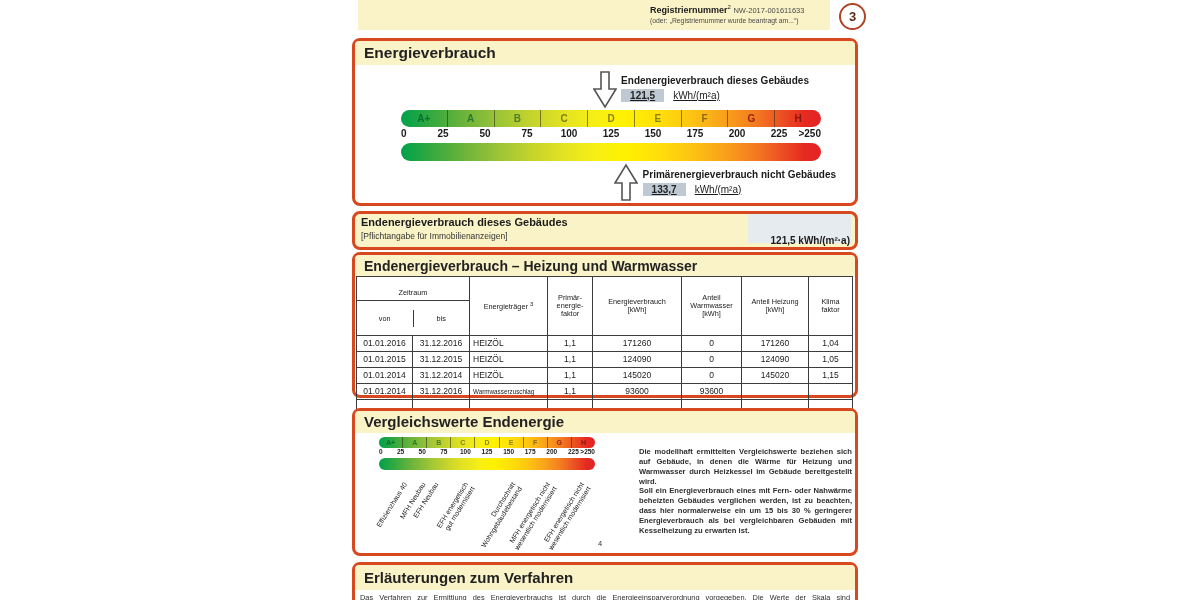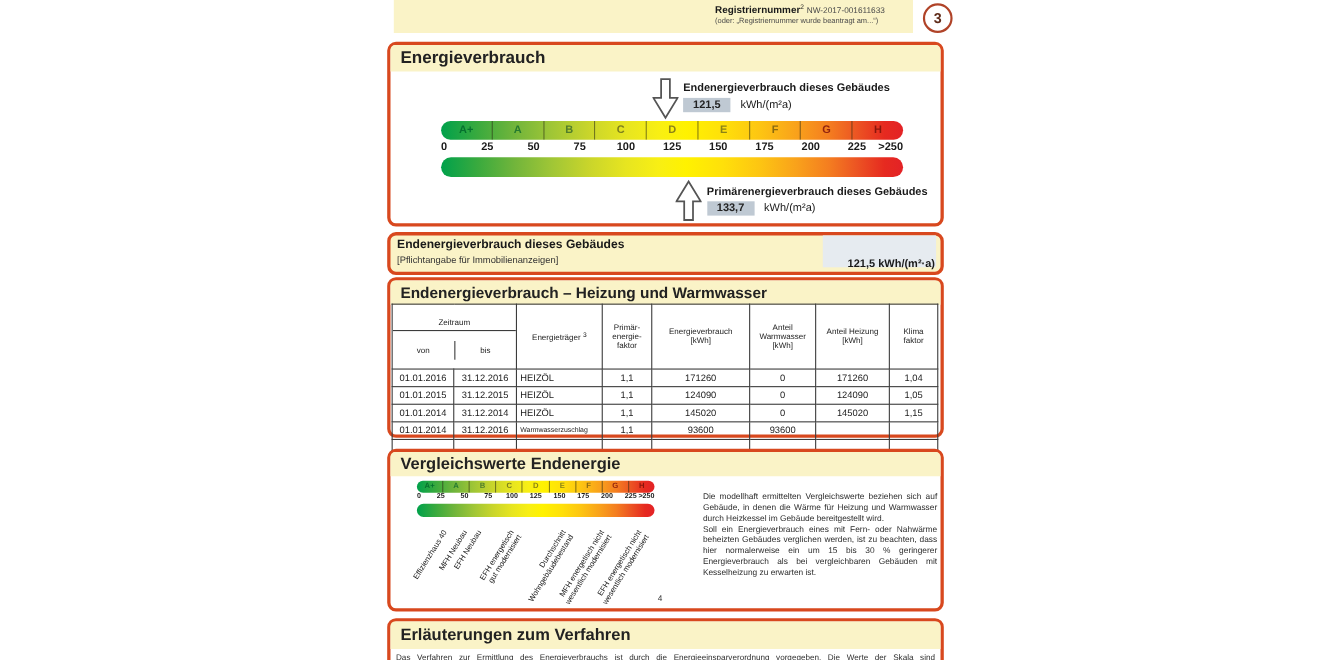--- a/index.html
+++ b/index.html
@@ -42,21 +42,21 @@
   #main-ticks .tick{font-size:10px;}
   .scale-bar{height:18px;margin-top:1px;border-radius:9px;
      background:linear-gradient(90deg,#00a14b 0%,#3aaa3e 8%,#72b53b 16%,#a0c636 24%,#c9d52b 32%,#e7e520 40%,#f8ef14 47%,#fff200 53%,#ffe00a 61%,#fdc512 69%,#f9a11b 77%,#f47d20 84%,#ec5423 90%,#e62a20 96%,#e32226 100%);}
   .arrow{position:absolute;width:24px;height:38px;}
   #arrow-end{top:30px;}
   #arrow-prim{top:122px;}
   .marker-label{position:absolute;line-height:1.2;}
   #label-end{top:34px;}
   #label-prim{top:128px;}
   .marker-label .t{font-size:10px;font-weight:bold;}
-  .chiprow{margin-top:2px;display:flex;align-items:center;gap:9px;}
+  .chiprow{margin-top:2px;display:flex;align-items:center;gap:9px;text-decoration:underline;}
   .chip{display:inline-block;background:#bfc9d3;padding:0.5px 9px;font-size:10px;font-weight:bold;color:#222;}
   .unit{font-size:10px;}
 
   
   #box-end{top:211px;height:39px;background:#faf3c7;}
   #box-end .grayrect{position:absolute;right:4px;top:0;width:103px;height:29px;background:#e6ebf0;}
   #box-end .t1{position:absolute;left:6px;top:2px;font-size:11px;font-weight:bold;}
   #box-end .t2{position:absolute;left:6px;top:17px;font-size:8.5px;color:#333;}
   #box-end .val{position:absolute;right:5px;bottom:1px;font-size:10px;font-weight:bold;}
 
@@ -87,21 +87,21 @@
   #sm-letters .seg{font-size:7px;line-height:11px;}
   #sm-ticks{height:10px;}
   #sm-ticks .tick{font-size:6.5px;top:0;}
   .scale-sm .scale-bar{height:12px;border-radius:6px;margin-top:0;}
   #rot-wrap{position:absolute;left:0;top:62px;width:500px;height:80px;}
   .rot{position:absolute;top:8px;font-size:7px;line-height:1.12;color:#222;white-space:pre;
        text-align:right;transform:rotate(-58deg);transform-origin:100% 0%;}
   #vgl-footnote{position:absolute;left:243px;top:128px;font-size:7.5px;color:#333;}
   .vgl-text{position:absolute;left:284px;top:36px;width:213px;font-size:7.6px;line-height:1.3;
             text-align:justify;color:#2e2e2e;}
-  .vgl-text p{margin:0;}
+  .vgl-text p{margin:0;font-weight:bold;}
 
   
   #box-erl{top:562px;height:55px;}
   #box-erl .band{height:25px;}
   #box-erl .band h2{font-size:15px;line-height:25px;}
   .erl-text{padding:3px 5px 0 5px;font-size:7.4px;line-height:1.25;text-align:justify;
             text-align-last:justify;color:#2e2e2e;}
 </style>
 </head>
 <body>
@@ -162,21 +162,21 @@
           </div>
       <div class="scale-bar"></div>
     </div>
 
     <div class="arrow" id="arrow-prim" style="left: 258.616px;">
       <svg width="24" height="38" viewBox="0 0 24 38">
             <path d="M8 37 h8 V20 h7 L12 2 L1 20 h7 Z" fill="#ffffff" stroke="#555" stroke-width="1.6"></path>
           </svg>
     </div>
     <div class="marker-label" id="label-prim" style="left: 287.616px;">
-      <div class="t">Primärenergieverbrauch dieses Gebäudes</div>
+      <div class="t">Primärenergieverbrauch nicht Gebäudes</div>
       <div class="chiprow">
         <span class="chip">133,7</span>
         <span class="unit">kWh/(m²a)</span>
       </div>
     </div>
   </div>
 
   <div class="box" id="box-end">
     <div class="grayrect"></div>
     <div class="t1">Endenergieverbrauch dieses Gebäudes</div>

